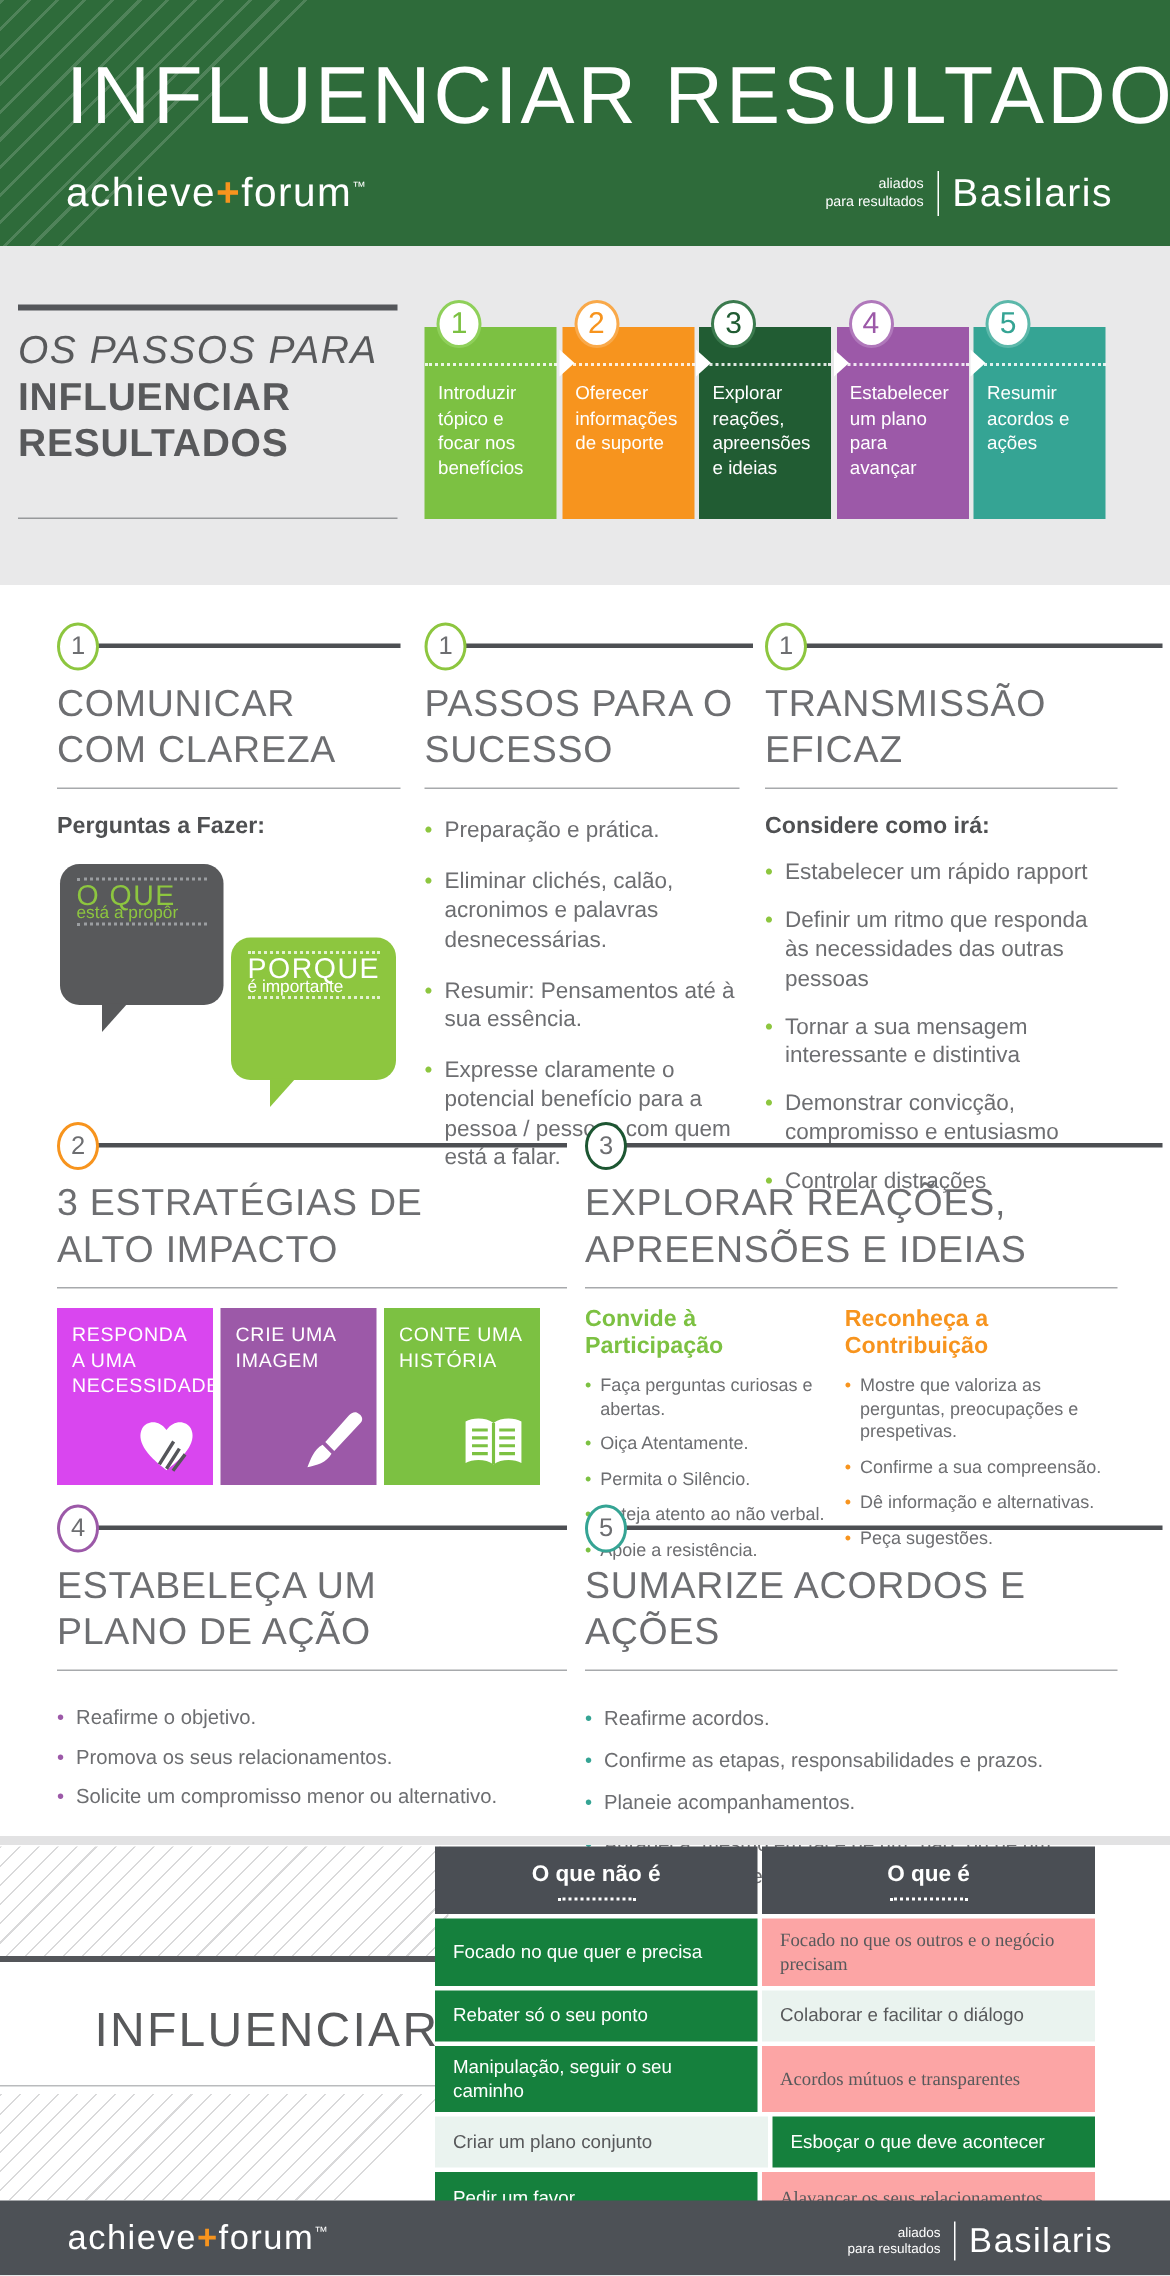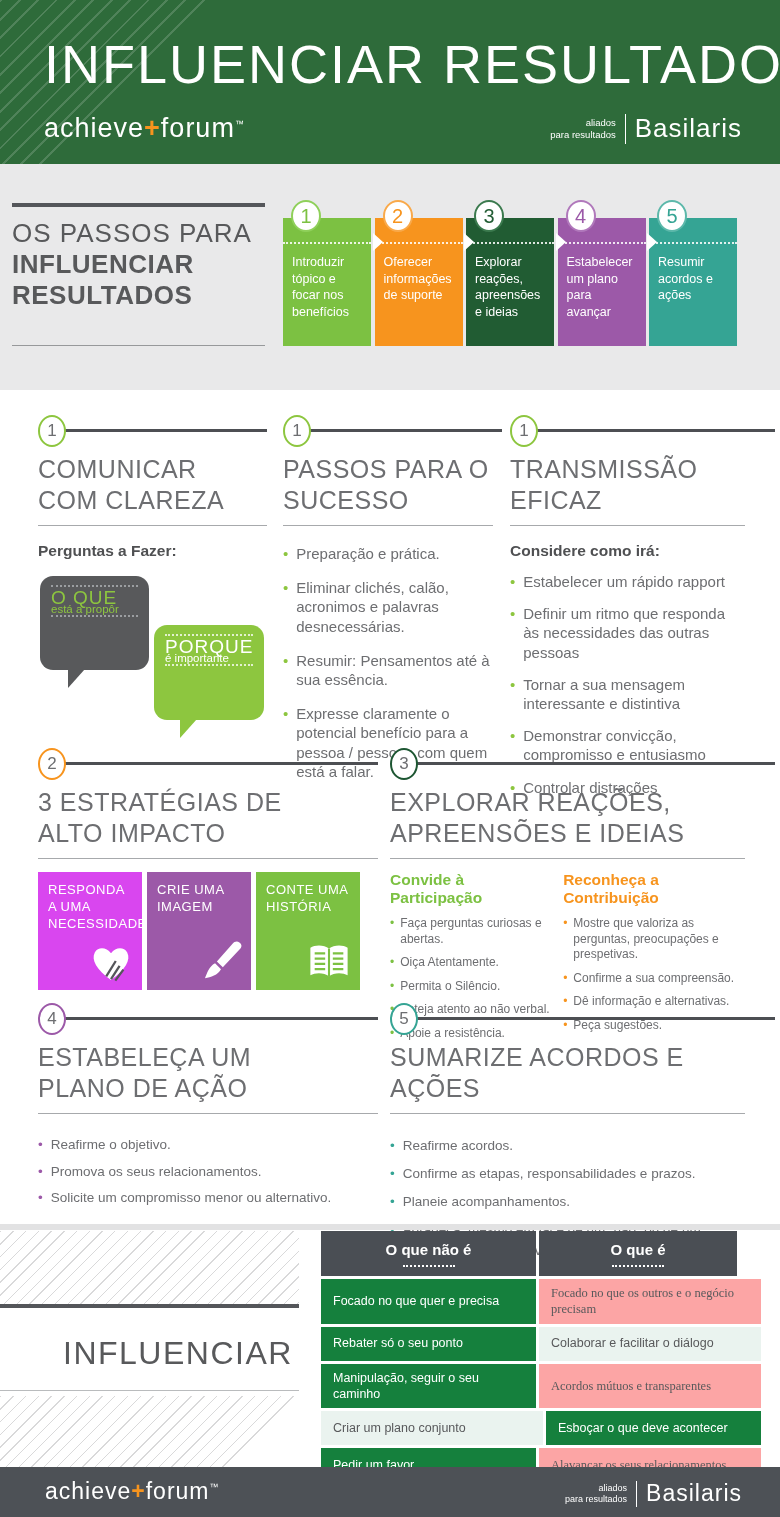--- a/index.html
+++ b/index.html
@@ -17,21 +17,21 @@
   .logo .plus { color:#f7941e; font-weight:bold; }
   .logo sup { font-size:9px; }
   .brandblock { position:absolute; right:38px; bottom:20px; display:flex; align-items:center; gap:9px; color:#fff; }
   .brand-small { text-align:right; font-size:9.5px; line-height:1.2; }
   .brand-div { width:1px; height:30px; background:#fff; }
   .brand-name { font-size:26px; letter-spacing:1px; }
 
   
   .band { position:absolute; top:164px; left:0; width:780px; height:226px; background:#e9e9ea; }
   .intro { position:absolute; left:12px; top:39px; width:253px; border-top:4px solid #54565a; padding-top:11px; color:#58595b; }
-  .intro-l1 { font-size:26px; letter-spacing:1px; }
+  .intro-l1 { font-size:26px; letter-spacing:1px;font-style:italic; }
   .intro-l2 { font-size:26px; font-weight:bold; letter-spacing:.5px; }
   .intro-rule { position:absolute; left:12px; top:181px; width:253px; border-top:1px solid #97999b; }
   .steps { position:absolute; left:283px; top:54px; display:flex; gap:3.5px; }
   .step { position:relative; width:88px; height:128px; color:#fff; padding:36px 7px 0 9px; font-size:12.5px; line-height:1.32; }
   .step .num { position:absolute; top:-18px; left:8px; width:30px; height:32px; border-radius:50%;
      background:#fff; display:flex; align-items:center; justify-content:center; font-size:20px; }
   .step .dotline { position:absolute; top:24px; left:0; right:0; border-top:2px dotted rgba(255,255,255,.85); }
   .step .chev { position:absolute; top:15px; left:-2px; width:0; height:0;
      border-top:9px solid transparent; border-bottom:9px solid transparent; border-left:10px solid #fff; }
   .s1 { background:#7cc142; } .s1 .num { color:#7cc142; border:2px solid #8fd05a; }
@@ -85,29 +85,29 @@
   
   .bottom-divider { position:absolute; top:1224px; left:0; width:780px; height:6px; background:#e2e2e3; }
   .hatch { background:repeating-linear-gradient(135deg, #d9d9da 0 1px, transparent 1px 9px); }
   .hatch-top { position:absolute; top:1231px; left:0; width:299px; height:73px; }
   .influenciar-box { position:absolute; top:1304px; left:0; width:299px; height:87px;
      border-top:4px solid #54565a; border-bottom:1px solid #b9bbbd; background:#fff; }
   .influenciar-box .lbl { margin:27px 0 0 63px; font-size:32px; color:#58595b; letter-spacing:1.5px; }
   .hatch-bottom { position:absolute; top:1396px; left:0; width:299px; height:71px;
      clip-path:polygon(0 0, 100% 0, 77% 100%, 0 100%); }
 
-  .inftable { position:absolute; top:1231px; left:321px; width:440px; display:flex; flex-direction:column; gap:3px;justify-content:flex-end; }
+  .inftable { position:absolute; top:1231px; left:290px; width:440px; display:flex; flex-direction:column; gap:3px;justify-content:flex-end; }
   .trow { display:flex; gap:3px; }
   .tcell { padding:6px 12px; font-size:12.5px; line-height:1.3; min-height:34px; display:flex; flex-direction:column; justify-content:center; }
   .tcell.left { width:215px; background:#15803d; color:#fff; }
   .tcell.right { width:222px; color:#58595b; }
   .r-odd { background:#fca5a5;font-family:Liberation Serif, serif; } .r-even { background:#eaf3ef; }
   .thead { width:215px; height:45px; background:#4a4e54; color:#fff; display:flex; flex-direction:column;
      align-items:center; justify-content:center; font-weight:bold; font-size:15px; }
-  .thead.w2 { width:198px; }
+  .thead.w2 { width:222px; }
   .thead .hdots { width:52px; border-bottom:2px dotted #fff; margin-top:7px; }
 
   
   .footer { position:absolute; top:1467px; left:0; width:780px; height:50px; background:#4d5156; }
   .footer .logo { left:45px; bottom:12px; font-size:23px; }
   .footer .brandblock { right:38px; bottom:10px; }
   .footer .brand-small { font-size:9px; }
   .footer .brand-div { height:26px; }
   .footer .brand-name { font-size:23px; }
 </style>

